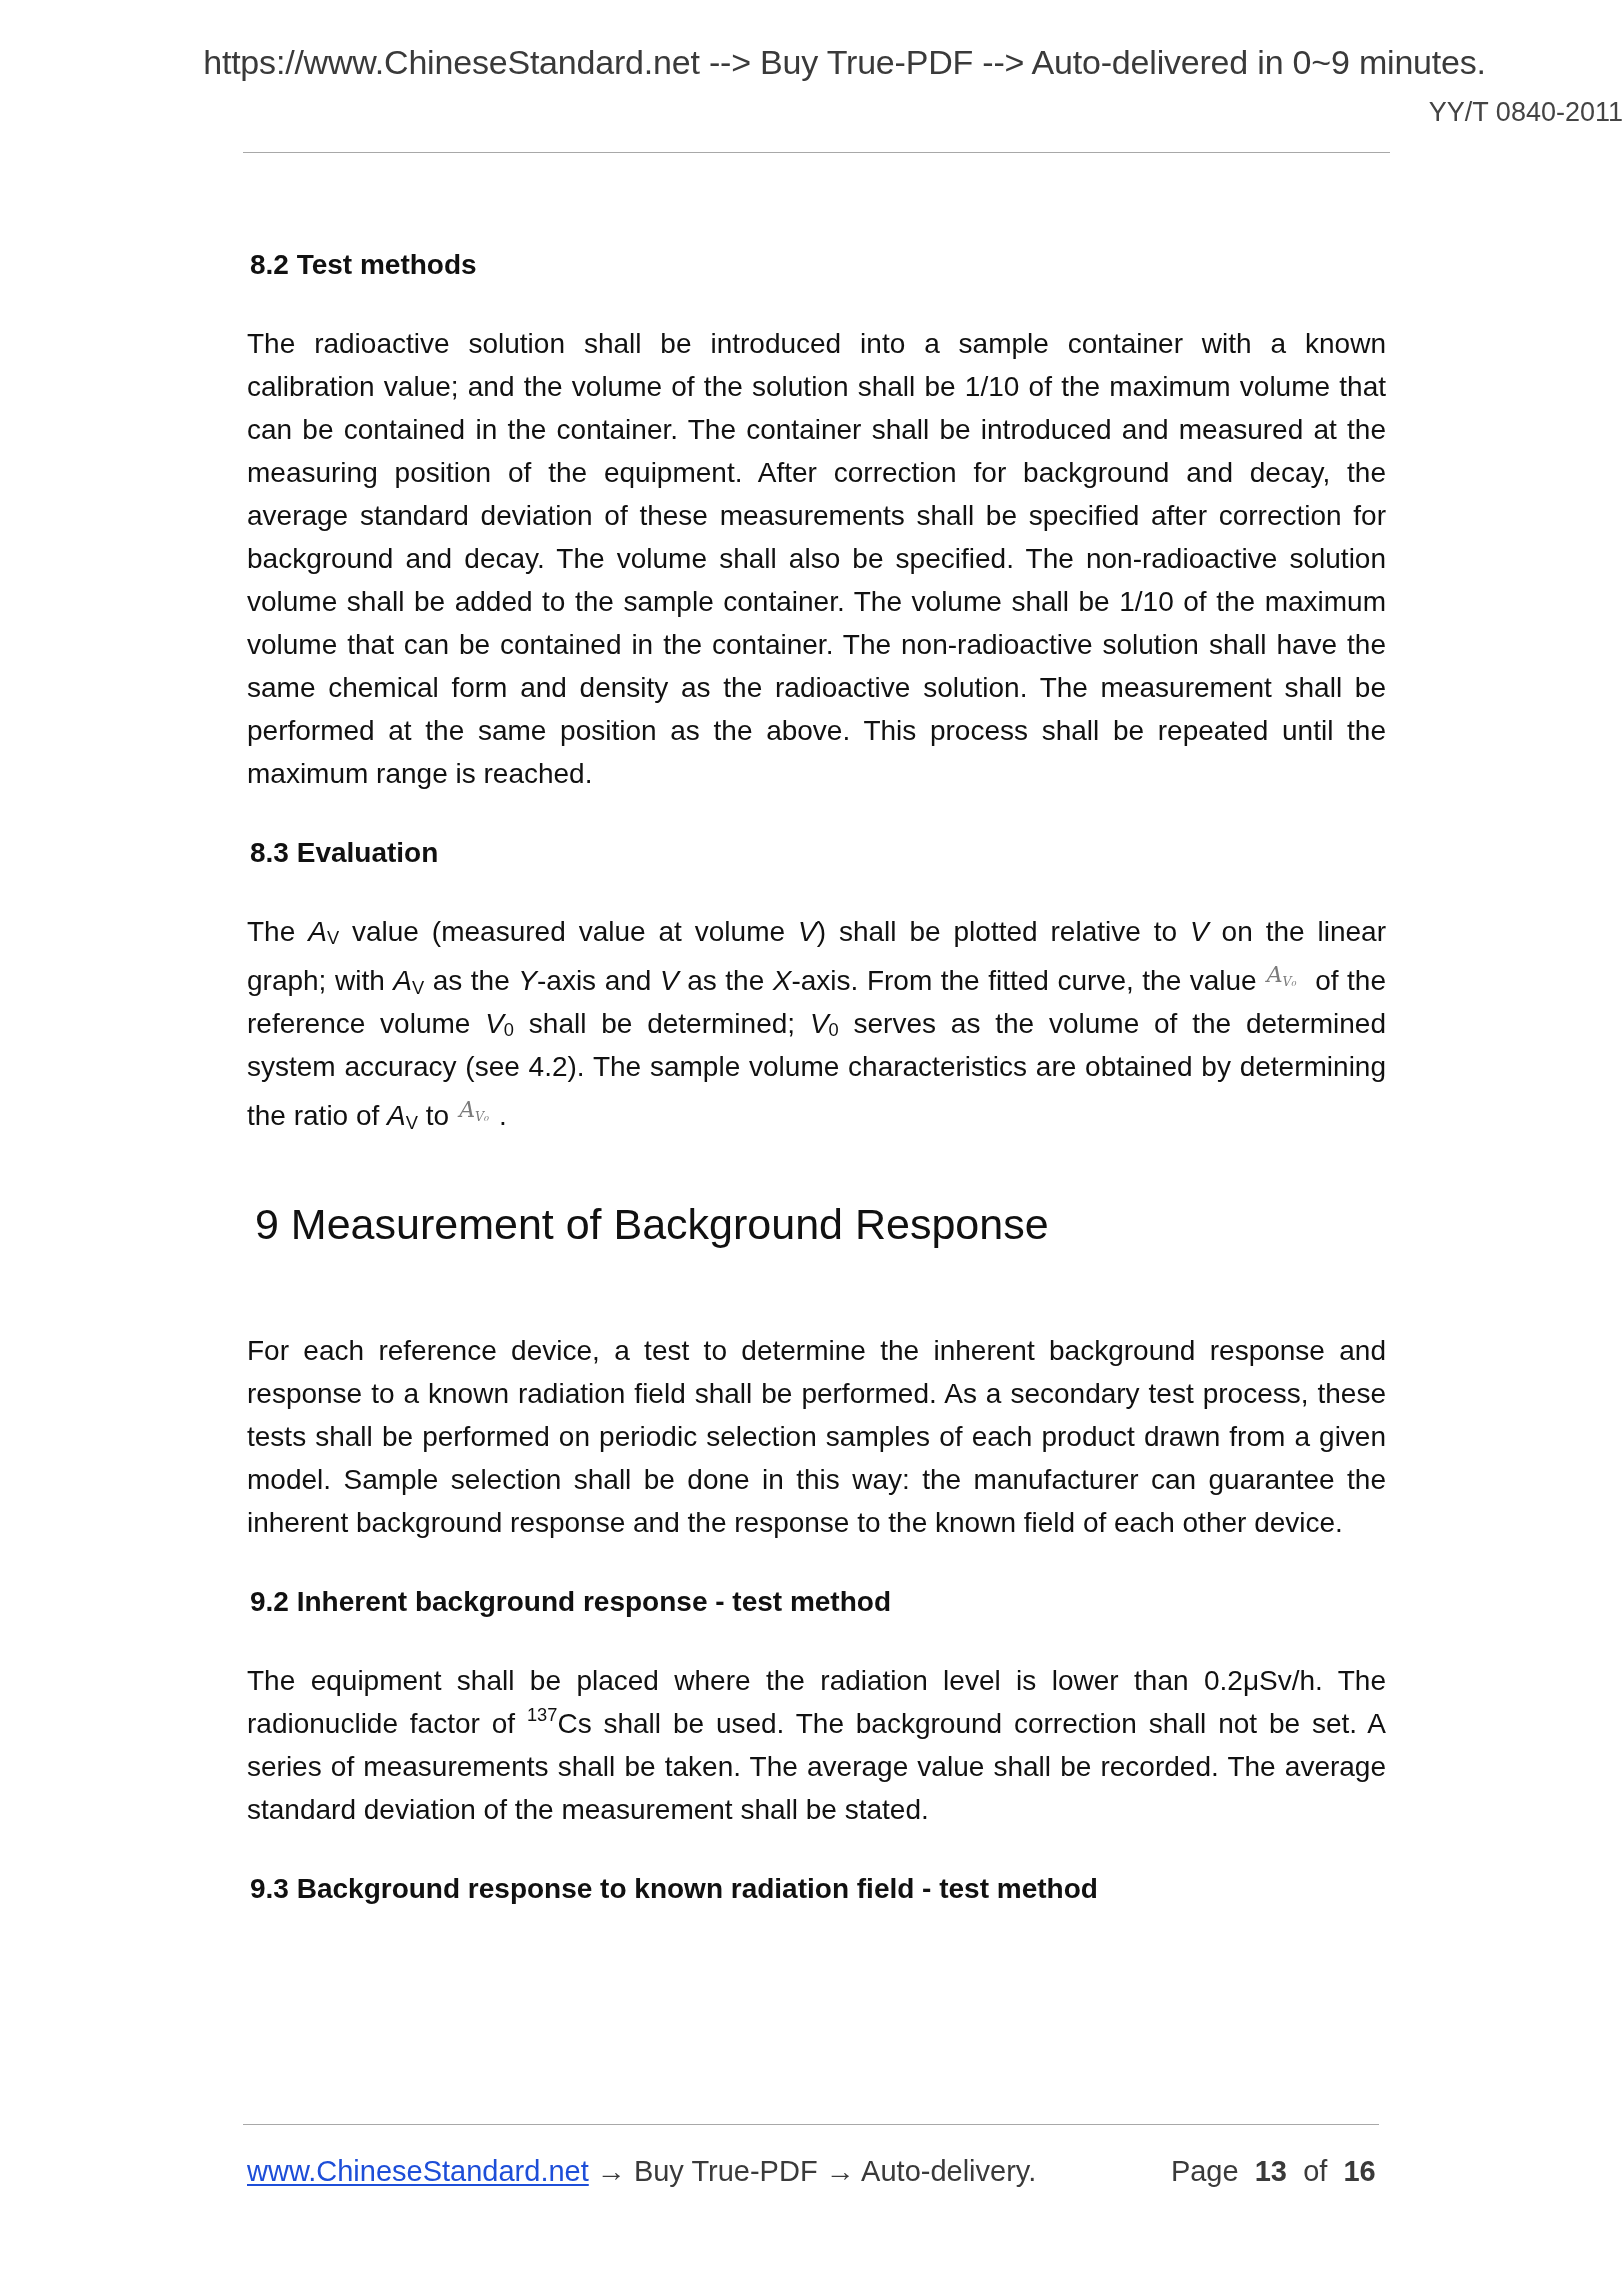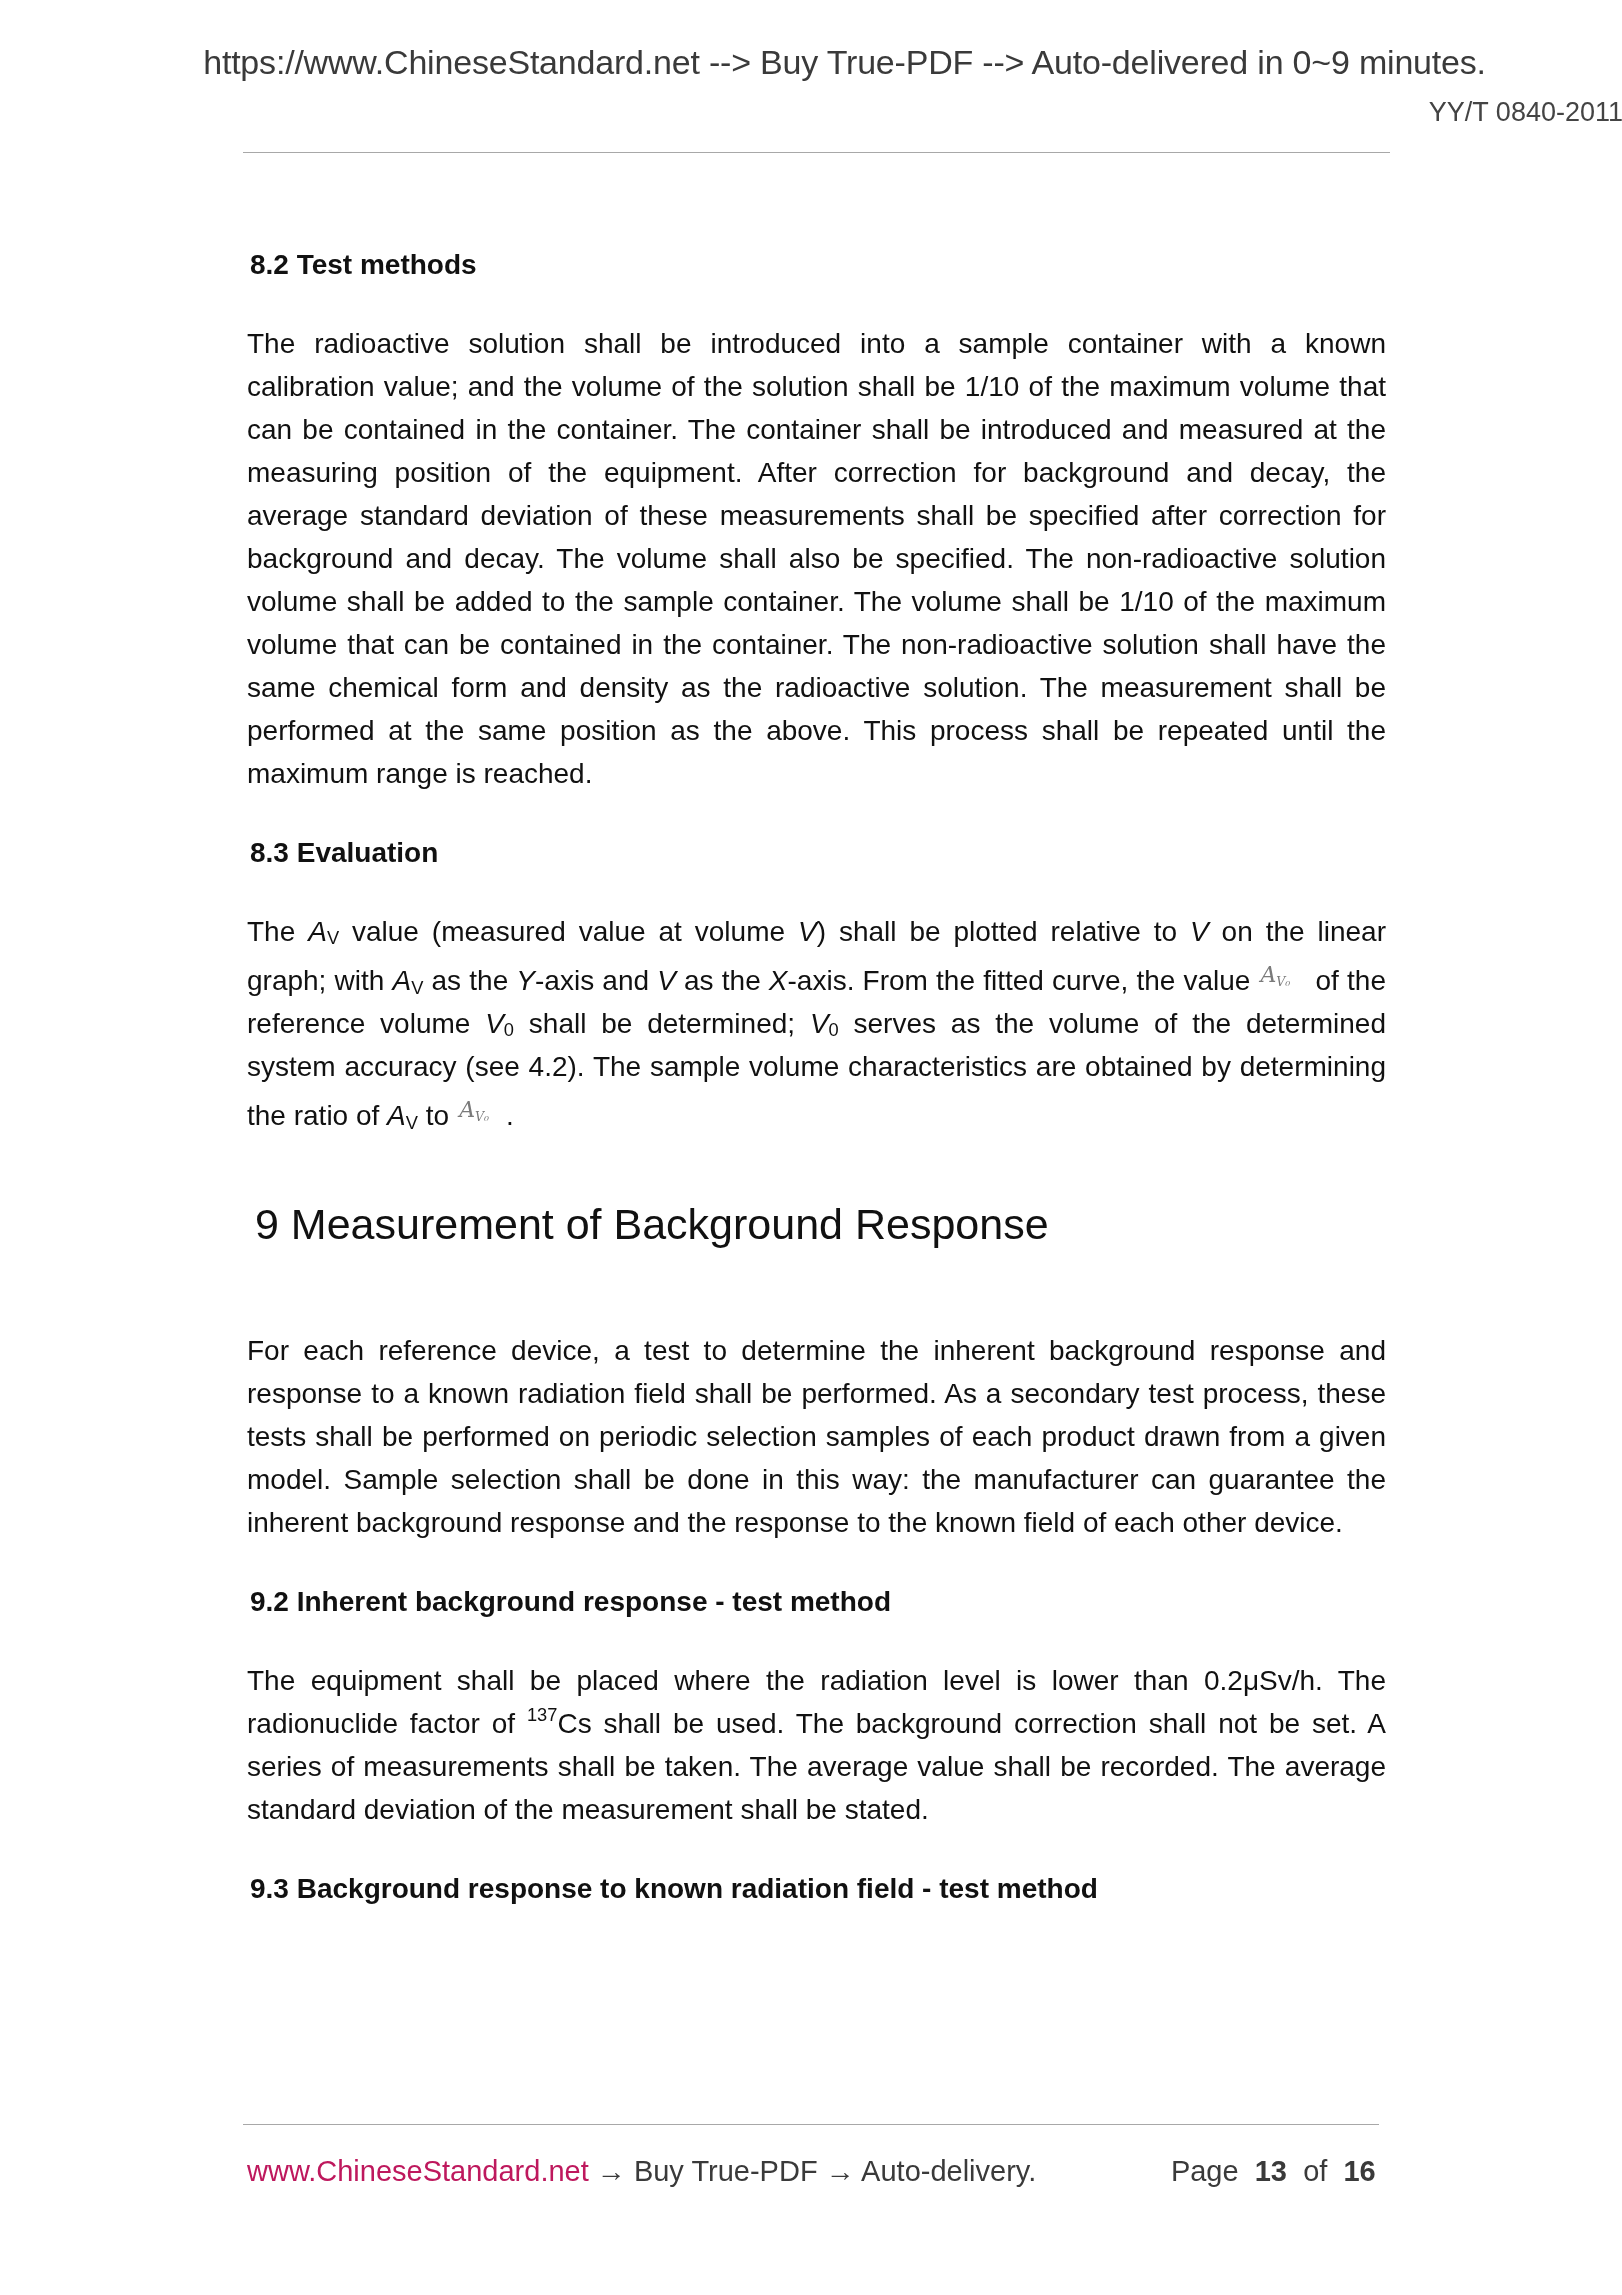--- a/index.html
+++ b/index.html
@@ -16,26 +16,26 @@
   h3 { margin: 3px; font-size: 28px; font-weight: bold; line-height: 43px; color: #111; }
   h2 { margin: 8px; font-size: 43px; font-weight: normal; line-height: 53px; color: #111; }
   .gap-h { height: 33px; }
   .gap-p { height: 33px; }
   .gap-h2a { height: 52px; }
   .gap-h2b { height: 37px; }
   i { font-style: italic; }
   sub { font-size: 18.3px; vertical-align: -3.3px; line-height: 0; }
   sup { font-size: 18.3px; vertical-align: 11.7px; line-height: 0; }
   .math { font-family: "DejaVu Serif", serif; font-style: italic; color: #7a7a7a;
-          font-size: 22px; display: inline-block; vertical-align: 8.3px; margin: 0 17px 0 10px; }
+          font-size: 22px; display: inline-block; vertical-align: 8.3px; margin: 0 10px 0 10px; }
   .math sub { font-size: 12.5px; vertical-align: -4.2px; }
   .ftr-rule { position: absolute; top: 2124px; left: 243px; width: 1136px; height: 0;
               border-top: 1.7px solid #a8a8a8; }
   .ftr { position: absolute; top: 2155px; left: 247px; width: 1132px; font-size: 29px; color: #3a3a3a; }
-  .ftr-link { color: #be185d; text-underline-offset: 3.3px; margin-top: 30px; }
+  .ftr-link { color: #1d4ed8; text-decoration: underline; text-underline-offset: 3.3px; margin-top: 30px; }
   .ftr-page { position: absolute; right: 3.3px; top: 0; }
   .ftr-page b { font-weight: bold; }
 </style>
 </head>
 <body>
 
 <div class="hdr-url">https://www.ChineseStandard.net --&gt; Buy True-PDF --&gt; Auto-delivered in 0~9 minutes.</div>
 <div class="hdr-code">YY/T 0840-2011</div>
 <div class="hdr-rule"></div>
 

